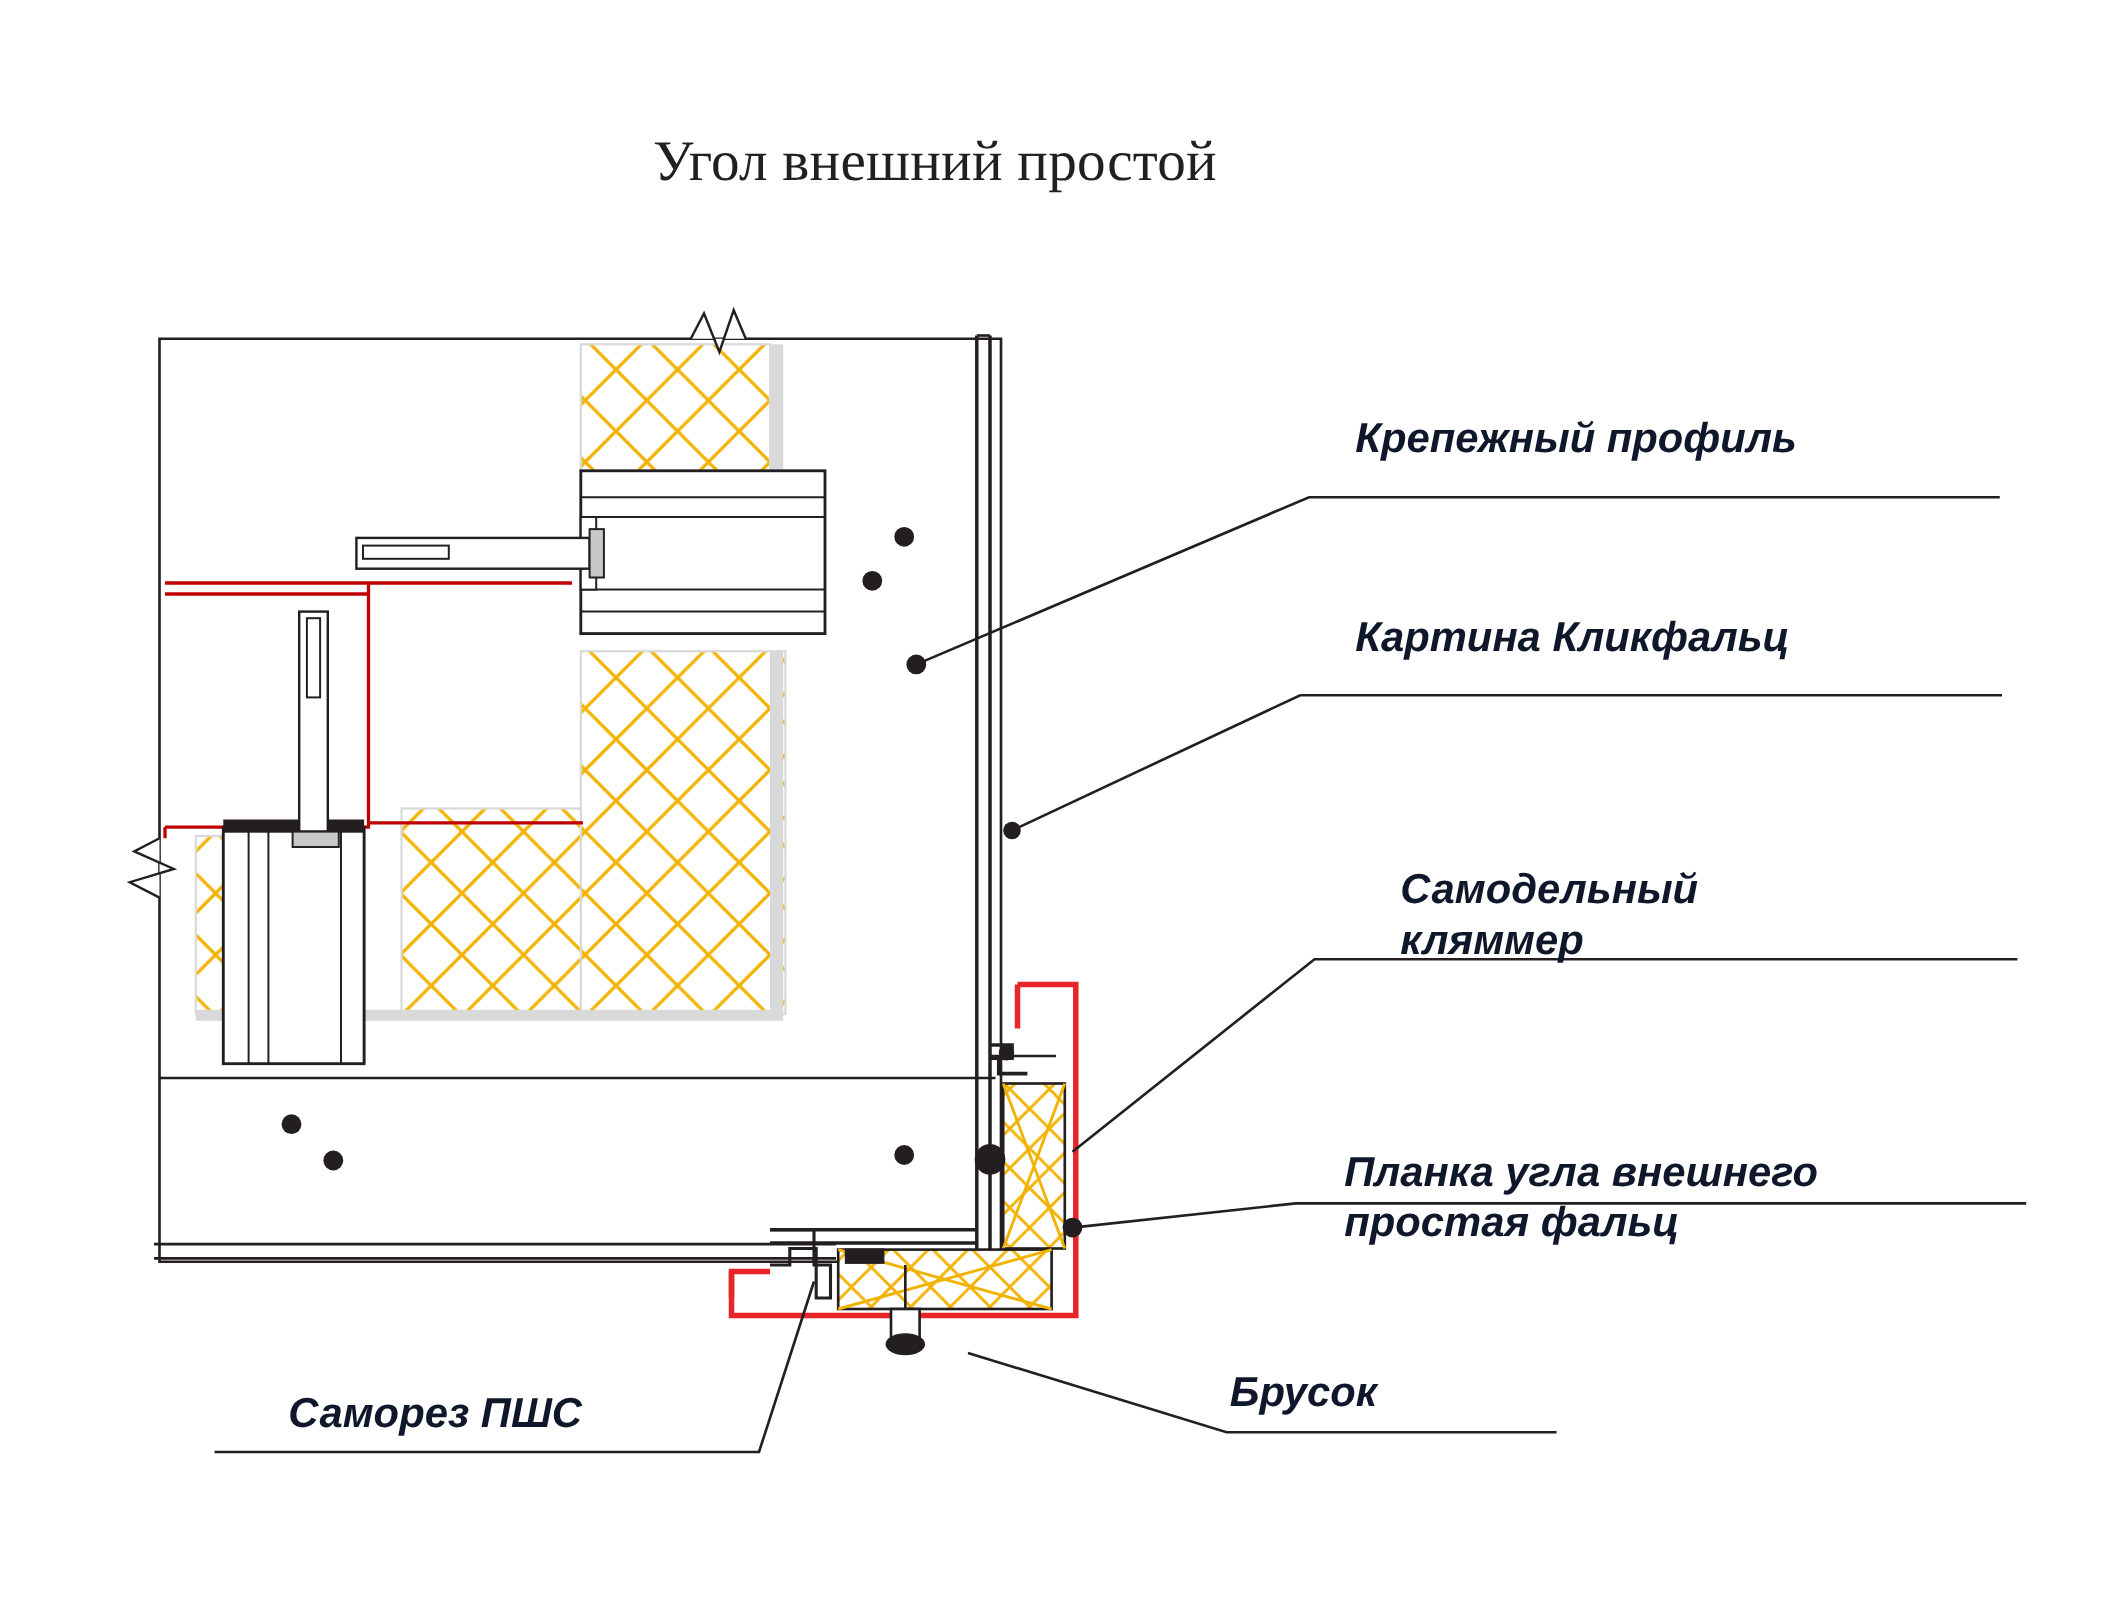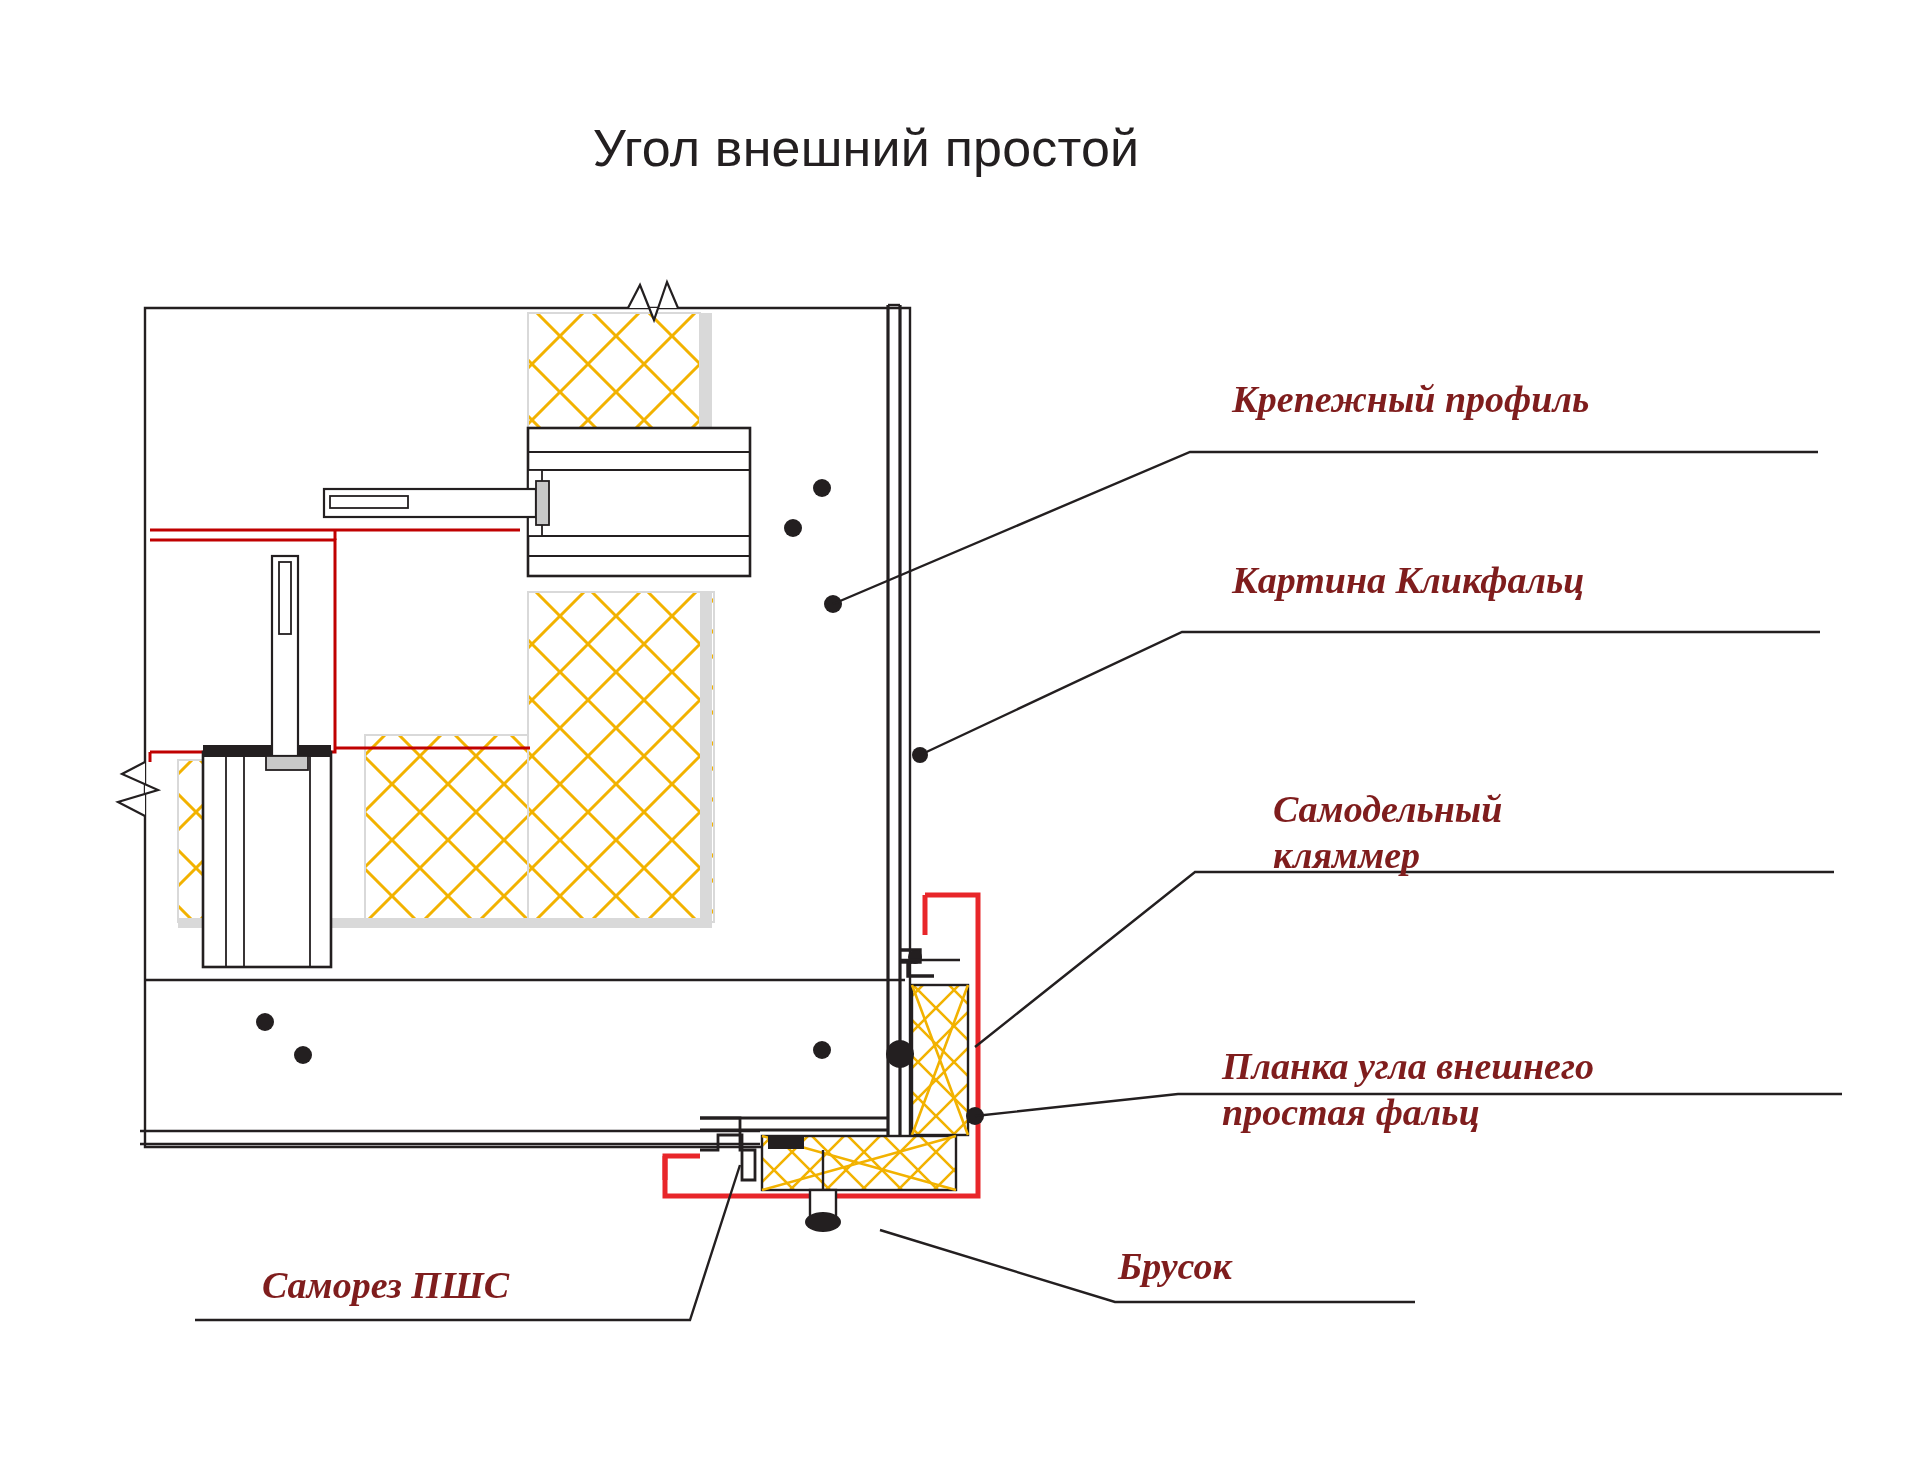--- a/index.html
+++ b/index.html
@@ -15,36 +15,36 @@
     overflow: hidden;
   }
   #stage {
     position: absolute;
     left: 0; top: 0;
     width: 1920px;
     height: 1470px;
   }
   .title {
     position: absolute;
-    left: 16px;
+    left: 0;
     top: 118px;
     width: 1700px;
     text-align: center;
     font-size: 52px;
     color: #231f20;
-    font-family: Liberation Sans, sans-serif;
+    font-family: Liberation Serif, serif;
     letter-spacing: 0.2px;
   }
   .callout {
     position: absolute;
-    font-family: Liberation Serif, serif;
+    font-family: Liberation Sans, sans-serif;
     font-style: italic;
     font-weight: bold;
     font-size: 38px;
-    color: #7f1d1d;
+    color: #0f172a;
     line-height: 1.22;
     white-space: pre-line;
   }
   svg { display: block; }
 </style>
 </head>
 <body>
 
 <div id="stage">
 

